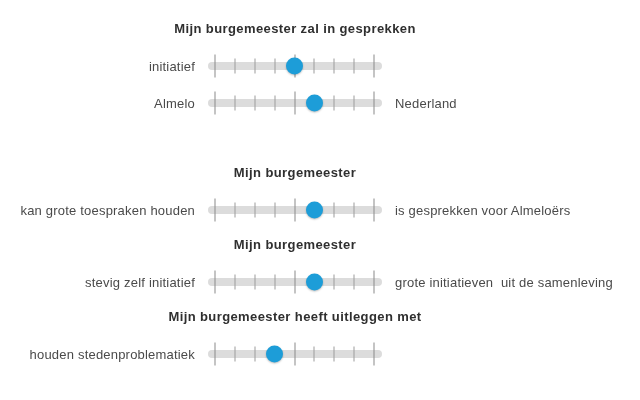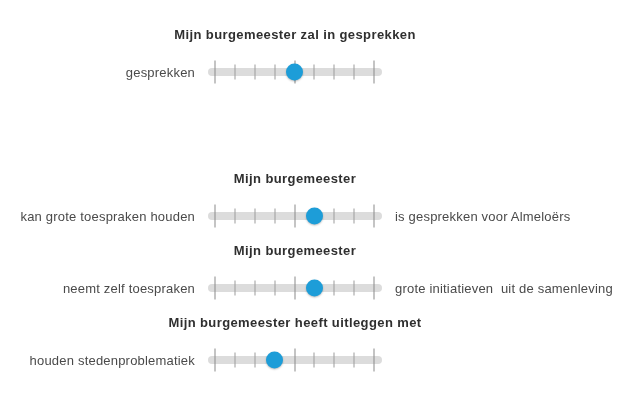--- a/index.html
+++ b/index.html
@@ -7,21 +7,21 @@
     padding: 0;
     width: 640px;
     height: 400px;
     background: #ffffff;
     overflow: hidden;
     font-family: "Liberation Sans", "DejaVu Sans", sans-serif;
   }
   .page {
     width: 640px;
     height: 400px;
-    padding-top: 23px;
+    padding-top: 17px;
     box-sizing: border-box;
   }
   .group {
     height: 72px;
   }
   .group-title {
     width: 590px;
     height: 24px;
     line-height: 24px;
     text-align: center;
@@ -93,39 +93,57 @@
   }
 </style>
 </head>
 <body>
 
 <div class="page">
 
   <div class="group">
     <div class="group-title">Mijn burgemeester zal in gesprekken</div>
     <div class="row">
-      <div class="label-left">gesprekken</div>
+      <div class="label-left">initiatief</div>
       <div class="slider">
         <div class="track">
             <span class="tick tall" style="left: 166px;"></span>
             <span class="tick" style="left: 146.125px;"></span>
             <span class="tick" style="left: 126.25px;"></span>
             <span class="tick" style="left: 106.375px;"></span>
             <span class="tick tall" style="left: 86.5px;"></span>
             <span class="tick" style="left: 66.625px;"></span>
             <span class="tick" style="left: 46.75px;"></span>
             <span class="tick" style="left: 26.875px;"></span>
             <span class="tick tall" style="left: 7px;"></span>
           <div class="handle" style="left: 78px;"></div>
         </div>
       </div>
     </div>
   </div>
 
   <div class="group">
+    <div class="row">
+      <div class="label-left">Almelo</div>
+      <div class="slider">
+        <div class="track">
+            <span class="tick tall" style="left: 166px;"></span>
+            <span class="tick" style="left: 146.125px;"></span>
+            <span class="tick" style="left: 126.25px;"></span>
+            <span class="tick" style="left: 106.375px;"></span>
+            <span class="tick tall" style="left: 86.5px;"></span>
+            <span class="tick" style="left: 66.625px;"></span>
+            <span class="tick" style="left: 46.75px;"></span>
+            <span class="tick" style="left: 26.875px;"></span>
+            <span class="tick tall" style="left: 7px;"></span>
+          <div class="handle" style="left: 97.875px;"></div>
+        </div>
+      </div>
+      <div class="label-right">Nederland</div>
+    </div>
   </div>
 
   <div class="group">
     <div class="group-title">Mijn burgemeester</div>
     <div class="row">
       <div class="label-left">kan grote toespraken houden</div>
       <div class="slider">
         <div class="track">
             <span class="tick tall" style="left: 166px;"></span>
             <span class="tick" style="left: 146.125px;"></span>
@@ -139,21 +157,21 @@
           <div class="handle" style="left: 97.875px;"></div>
         </div>
       </div>
       <div class="label-right">is gesprekken voor Almeloërs</div>
     </div>
   </div>
 
   <div class="group">
     <div class="group-title">Mijn burgemeester</div>
     <div class="row">
-      <div class="label-left">neemt zelf toespraken</div>
+      <div class="label-left">stevig zelf initiatief</div>
       <div class="slider">
         <div class="track">
             <span class="tick tall" style="left: 166px;"></span>
             <span class="tick" style="left: 146.125px;"></span>
             <span class="tick" style="left: 126.25px;"></span>
             <span class="tick" style="left: 106.375px;"></span>
             <span class="tick tall" style="left: 86.5px;"></span>
             <span class="tick" style="left: 66.625px;"></span>
             <span class="tick" style="left: 46.75px;"></span>
             <span class="tick" style="left: 26.875px;"></span>

